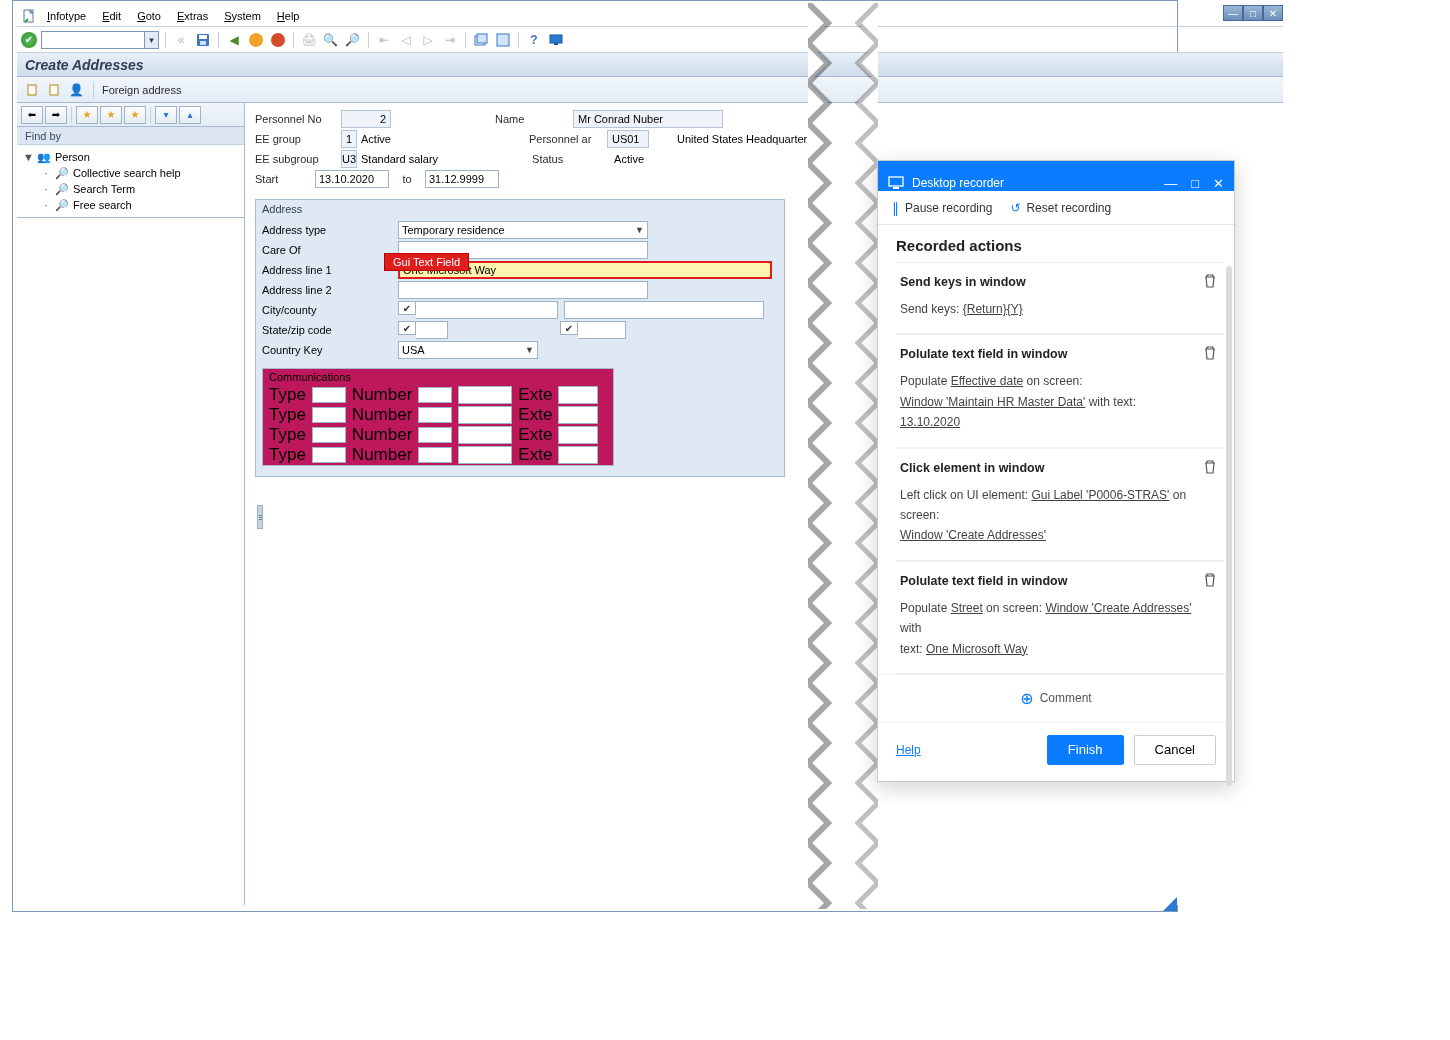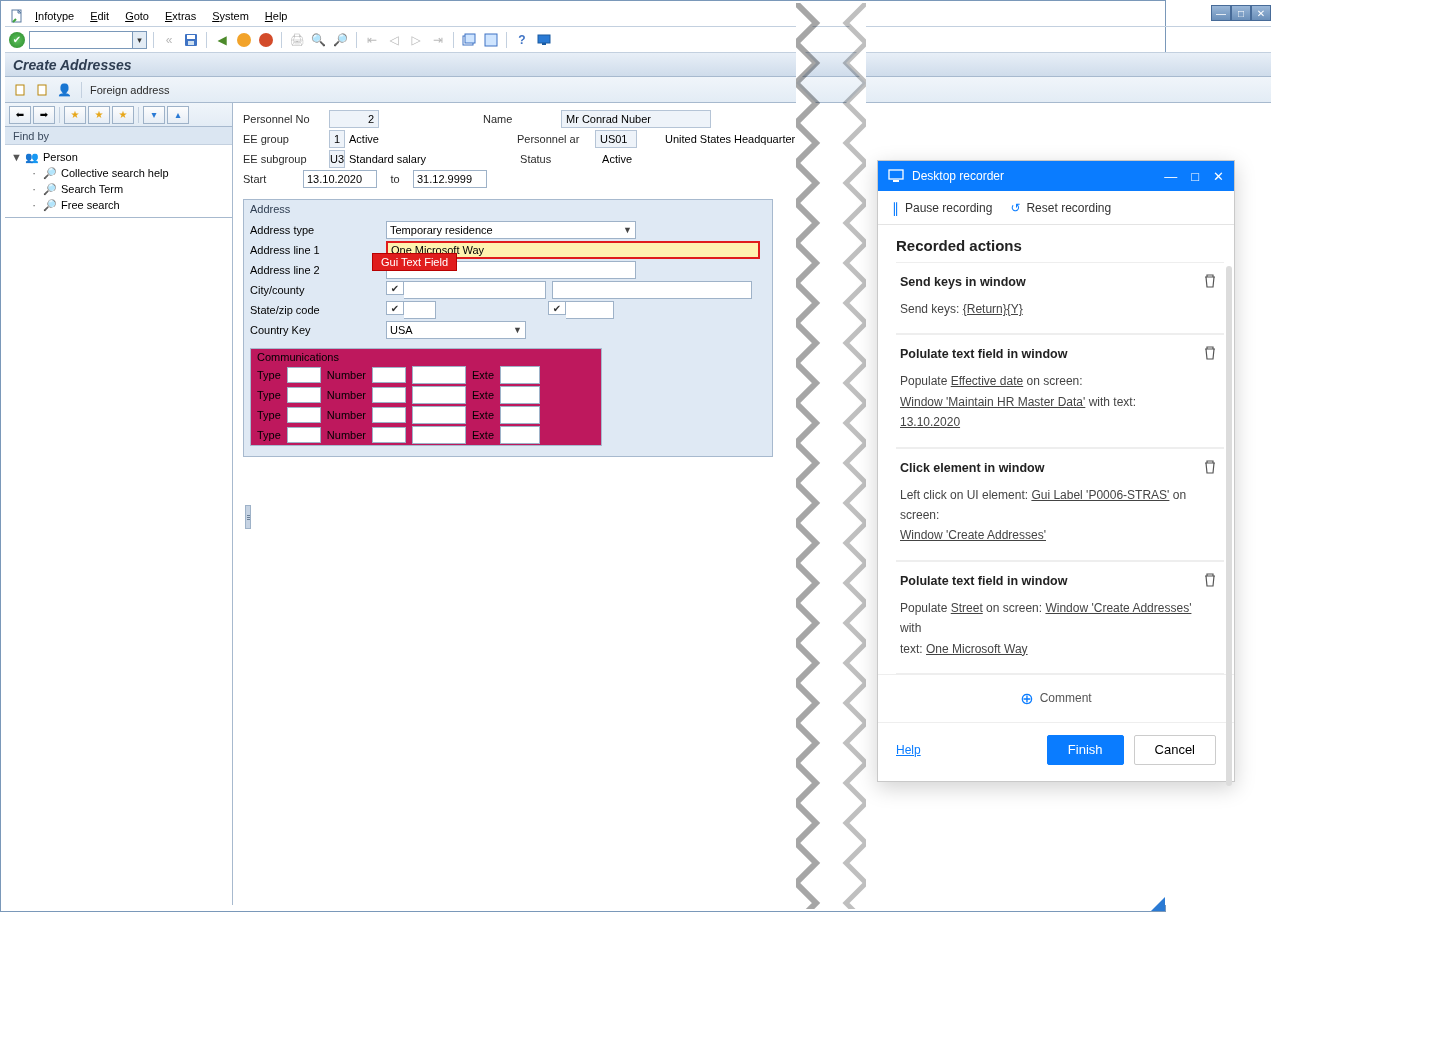--- a/index.html
+++ b/index.html
@@ -5,21 +5,21 @@
   * { box-sizing: border-box; }
   body {
     margin: 0; padding: 0;
     font-family: Arial, sans-serif;
     font-size: 11px;
     background: #fff;
     width: 1450px; height: 1040px;
     position: relative;
     overflow: hidden;
   }
-  .outer-border { border: 1px solid #7a98b9; width: 1166px; height: 912px; position: absolute; top: 0; left: 0; background: #fff; }
+  .outer-border { border: 1px solid #7a98b9; width: 1166px; height: 912px; position: absolute; top: 0; left: 12px; background: #fff; }
 
   
   .sap-window { position: absolute; left: 4px; top: 4px; width: 1266px; height: 900px; }
 
   .menubar {
     display: flex; align-items: center; height: 22px;
     padding-left: 4px; gap: 2px;
     border-bottom: 1px solid #c3d0df;
   }
   .menubar .doc-icon { width: 16px; height: 16px; display:flex; align-items:center; justify-content:center; }
@@ -159,21 +159,21 @@
   .chk-cell .cm { font-size:10px; color:#333; }
 
   .comm-box {
     border:1px solid #a7b9ce; background:#be185d; margin-top:8px; width: 352px;
   }
   .comm-header { padding:2px 6px; }
   .comm-row { display:flex; align-items:center; gap:6px; padding:1px 6px; height:20px; }
   .small-inp { width:34px; height:16px; border:1px solid #9eb2c8; background:#fff; }
   .num-inp { width:54px; }
   .exte-inp { width:40px; }
-  .clabel { font-size:11px; }
+  .clabel { font-size:17px; }
 
   .split-handle {
     position:absolute; left:240px; top:500px; width:6px; height:24px;
     background:#c6d3e3; border:1px solid #9eb2c8;
     display:flex; flex-direction:column; justify-content:center; align-items:center; gap:1px;
   }
   .split-handle div { width:3px; height:1px; background:#6a7f97; }
 
   
   .torn {
@@ -186,21 +186,21 @@
   .recorder {
     position:absolute; left: 877px; top: 160px;
     width: 358px;
     background:#fff;
     border: 1px solid #c9c9c9;
     box-shadow: 0 6px 20px rgba(0,0,0,0.18);
     font-family: "Segoe UI", Arial; font-size:12px;
   }
   .rec-title {
     background:#0a7cff; color:#fff;
-    display:flex; align-items:center; height:30px; padding:0 10px;
+    display:flex; align-items:flex-end; height:30px; padding:0 10px;
     justify-content:space-between;
   }
   .rec-title-left { display:flex; align-items:center; gap:8px; }
   .rec-win-ctrls { display:flex; gap:14px; font-size:13px; }
   .rec-toolbar {
     display:flex; align-items:center; gap:18px;
     height:34px; padding:0 14px;
     border-bottom:1px solid #e4e4e4;
   }
   .rec-tb-item { display:flex; align-items:center; gap:6px; color:#0a7cff; font-size:12px; }
@@ -426,20 +426,24 @@
       <div class="address-box">
         <div class="box-header">Address</div>
         <div class="box-body" style="position:relative;">
           <div class="afield">
             <div class="alabel">Address type</div>
             <div class="select">
               <span>Temporary residence</span>
               <span class="dd-arrow">▼</span>
             </div>
           </div>
+          <div class="afield">
+            <div class="alabel">Care Of</div>
+            <input class="text-input" style="width: 250px;">
+          </div>
 
           <div class="tooltip-red" style="left:128px; top:35px;">Gui Text Field</div>
 
           <div class="afield">
             <div class="alabel">Address line 1</div>
             <input class="addr1-input" style="width: 374px;" value="One Microsoft Way">
           </div>
           <div class="afield">
             <div class="alabel">Address line 2</div>
             <input class="text-input" style="width: 250px;">

